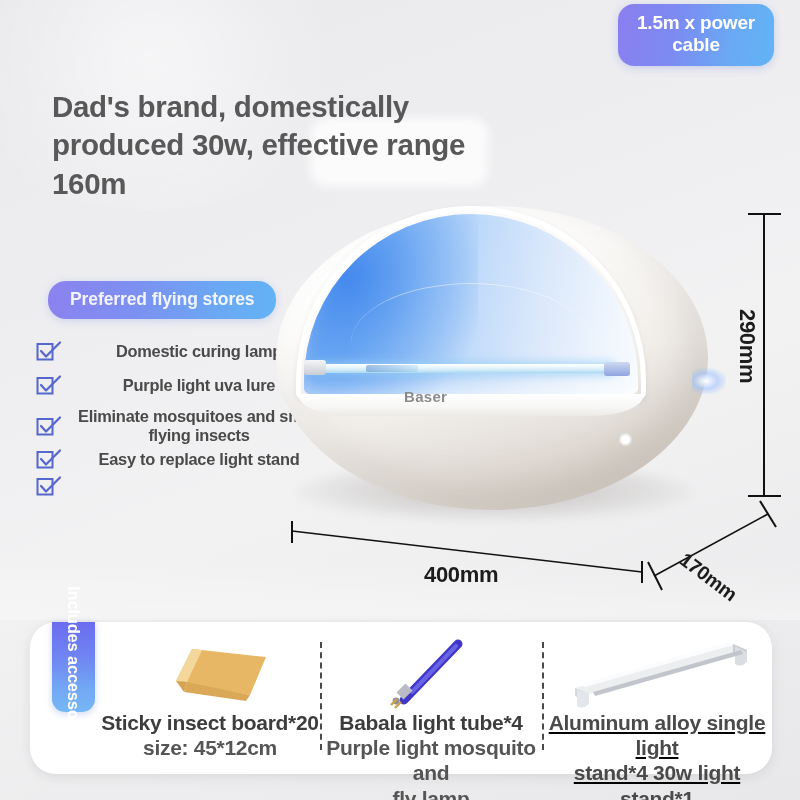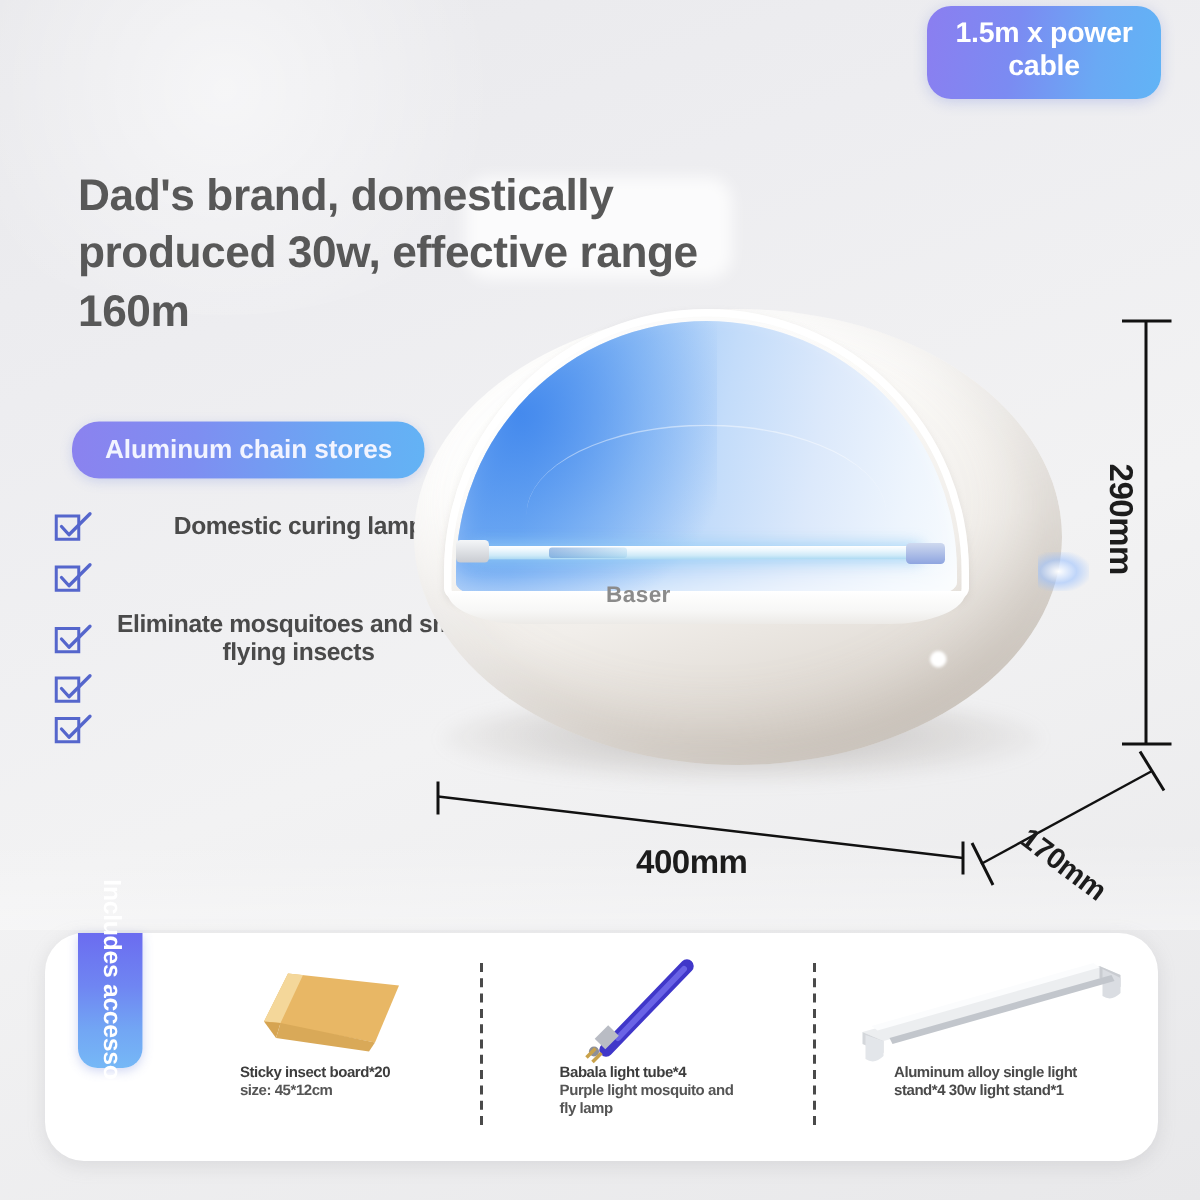--- a/index.html
+++ b/index.html
@@ -47,21 +47,20 @@
   }
 
   
   .headline {
     position: absolute; left: 52px; top: 88px;
     width: 420px;
     font-size: 29.5px; font-weight: bold;
     line-height: 1.30;
     color: #585858;
     letter-spacing: -0.3px;
-    margin-top: 24px;
   }
 
   
   .pill {
     position: absolute; left: 48px; top: 281px;
     padding: 8px 22px 9px;
     border-radius: 18px;
     background: linear-gradient(95deg, #8b82ef 0%, #7e8ef1 35%, #6aa8f3 75%, #63b3f5 100%);
     color: #f2f4ff;
     font-size: 17.5px; font-weight: bold;
@@ -232,31 +231,31 @@
     display: flex;
   }
   .acc-col {
     position: relative;
     display: flex; flex-direction: column;
     align-items: center; justify-content: flex-start;
     padding-top: 12px;
   }
   .acc-col.c1 { width: 290px; padding-left: 70px; }
   .acc-col.c2 { width: 222px; }
-  .acc-col.c3 { width: 230px; }
+  .acc-col.c3 { width: 230px; text-decoration: underline; }
   .acc-col.c2::before, .acc-col.c3::before {
     content: "";
     position: absolute; left: 0; top: 20px;
     width: 0; height: 108px;
     border-left: 2px dashed #4a4a4a;
   }
   .acc-art { height: 76px; display: flex; align-items: center; justify-content: center; }
   .acc-caption {
-    font-size: 10px; font-weight: bold; color: #3d3d3d;
-    line-height: 1.20;
+    font-size: 21px; font-weight: bold; color: #3d3d3d;
+    text-align: center; line-height: 1.20;
     letter-spacing: -0.3px;
   }
   .acc-caption .sub { color: #555555; display: block; }
   .acc-caption .sub2 { color: #4a4a4a; display: block; }
 </style>
 </head>
 <body>
 
 <div id="stage">
 
@@ -264,60 +263,62 @@
   <div class="bg-blob-a"></div>
   <div class="bg-sheen"></div>
 
   <div class="cable-badge">
     <span>1.5m x power cable</span>
   </div>
 
   <div class="headline">Dad's brand, domestically produced 30w, effective range 160m</div>
 
   <div class="pill">
-    <span>Aluminum chain stores</span>
+    <span>Preferred flying stores</span>
   </div>
 
   <div class="features">
     <div class="feature-row">
       <span class="check-icon">
         <svg width="26" height="24" viewBox="0 0 26 24">
           <rect x="1.5" y="4" width="15" height="15.5" fill="none" stroke="#5566cc" stroke-width="2"></rect>
           <polyline points="5,11 10,16.5 24,2.5" fill="none" stroke="#5566cc" stroke-width="2.2" stroke-linecap="round" stroke-linejoin="round"></polyline>
         </svg>
       </span>
       <span class="feature-text">Domestic curing lamp</span>
     </div>
 
     <div class="feature-row">
       <span class="check-icon">
         <svg width="26" height="24" viewBox="0 0 26 24">
           <rect x="1.5" y="4" width="15" height="15.5" fill="none" stroke="#5566cc" stroke-width="2"></rect>
           <polyline points="5,11 10,16.5 24,2.5" fill="none" stroke="#5566cc" stroke-width="2.2" stroke-linecap="round" stroke-linejoin="round"></polyline>
         </svg>
       </span>
+      <span class="feature-text">Purple light uva lure</span>
     </div>
 
     <div class="feature-row tight">
       <span class="check-icon">
         <svg width="26" height="24" viewBox="0 0 26 24">
           <rect x="1.5" y="4" width="15" height="15.5" fill="none" stroke="#5566cc" stroke-width="2"></rect>
           <polyline points="5,11 10,16.5 24,2.5" fill="none" stroke="#5566cc" stroke-width="2.2" stroke-linecap="round" stroke-linejoin="round"></polyline>
         </svg>
       </span>
       <span class="feature-text">Eliminate mosquitoes and small flying insects</span>
     </div>
 
     <div class="feature-row tight">
       <span class="check-icon">
         <svg width="26" height="24" viewBox="0 0 26 24">
           <rect x="1.5" y="4" width="15" height="15.5" fill="none" stroke="#5566cc" stroke-width="2"></rect>
           <polyline points="5,11 10,16.5 24,2.5" fill="none" stroke="#5566cc" stroke-width="2.2" stroke-linecap="round" stroke-linejoin="round"></polyline>
         </svg>
       </span>
+      <span class="feature-text">Easy to replace light stand</span>
     </div>
 
     <div class="feature-row tight">
       <span class="check-icon">
         <svg width="26" height="24" viewBox="0 0 26 24">
           <rect x="1.5" y="4" width="15" height="15.5" fill="none" stroke="#5566cc" stroke-width="2"></rect>
           <polyline points="5,11 10,16.5 24,2.5" fill="none" stroke="#5566cc" stroke-width="2.2" stroke-linecap="round" stroke-linejoin="round"></polyline>
         </svg>
       </span>
     </div>

